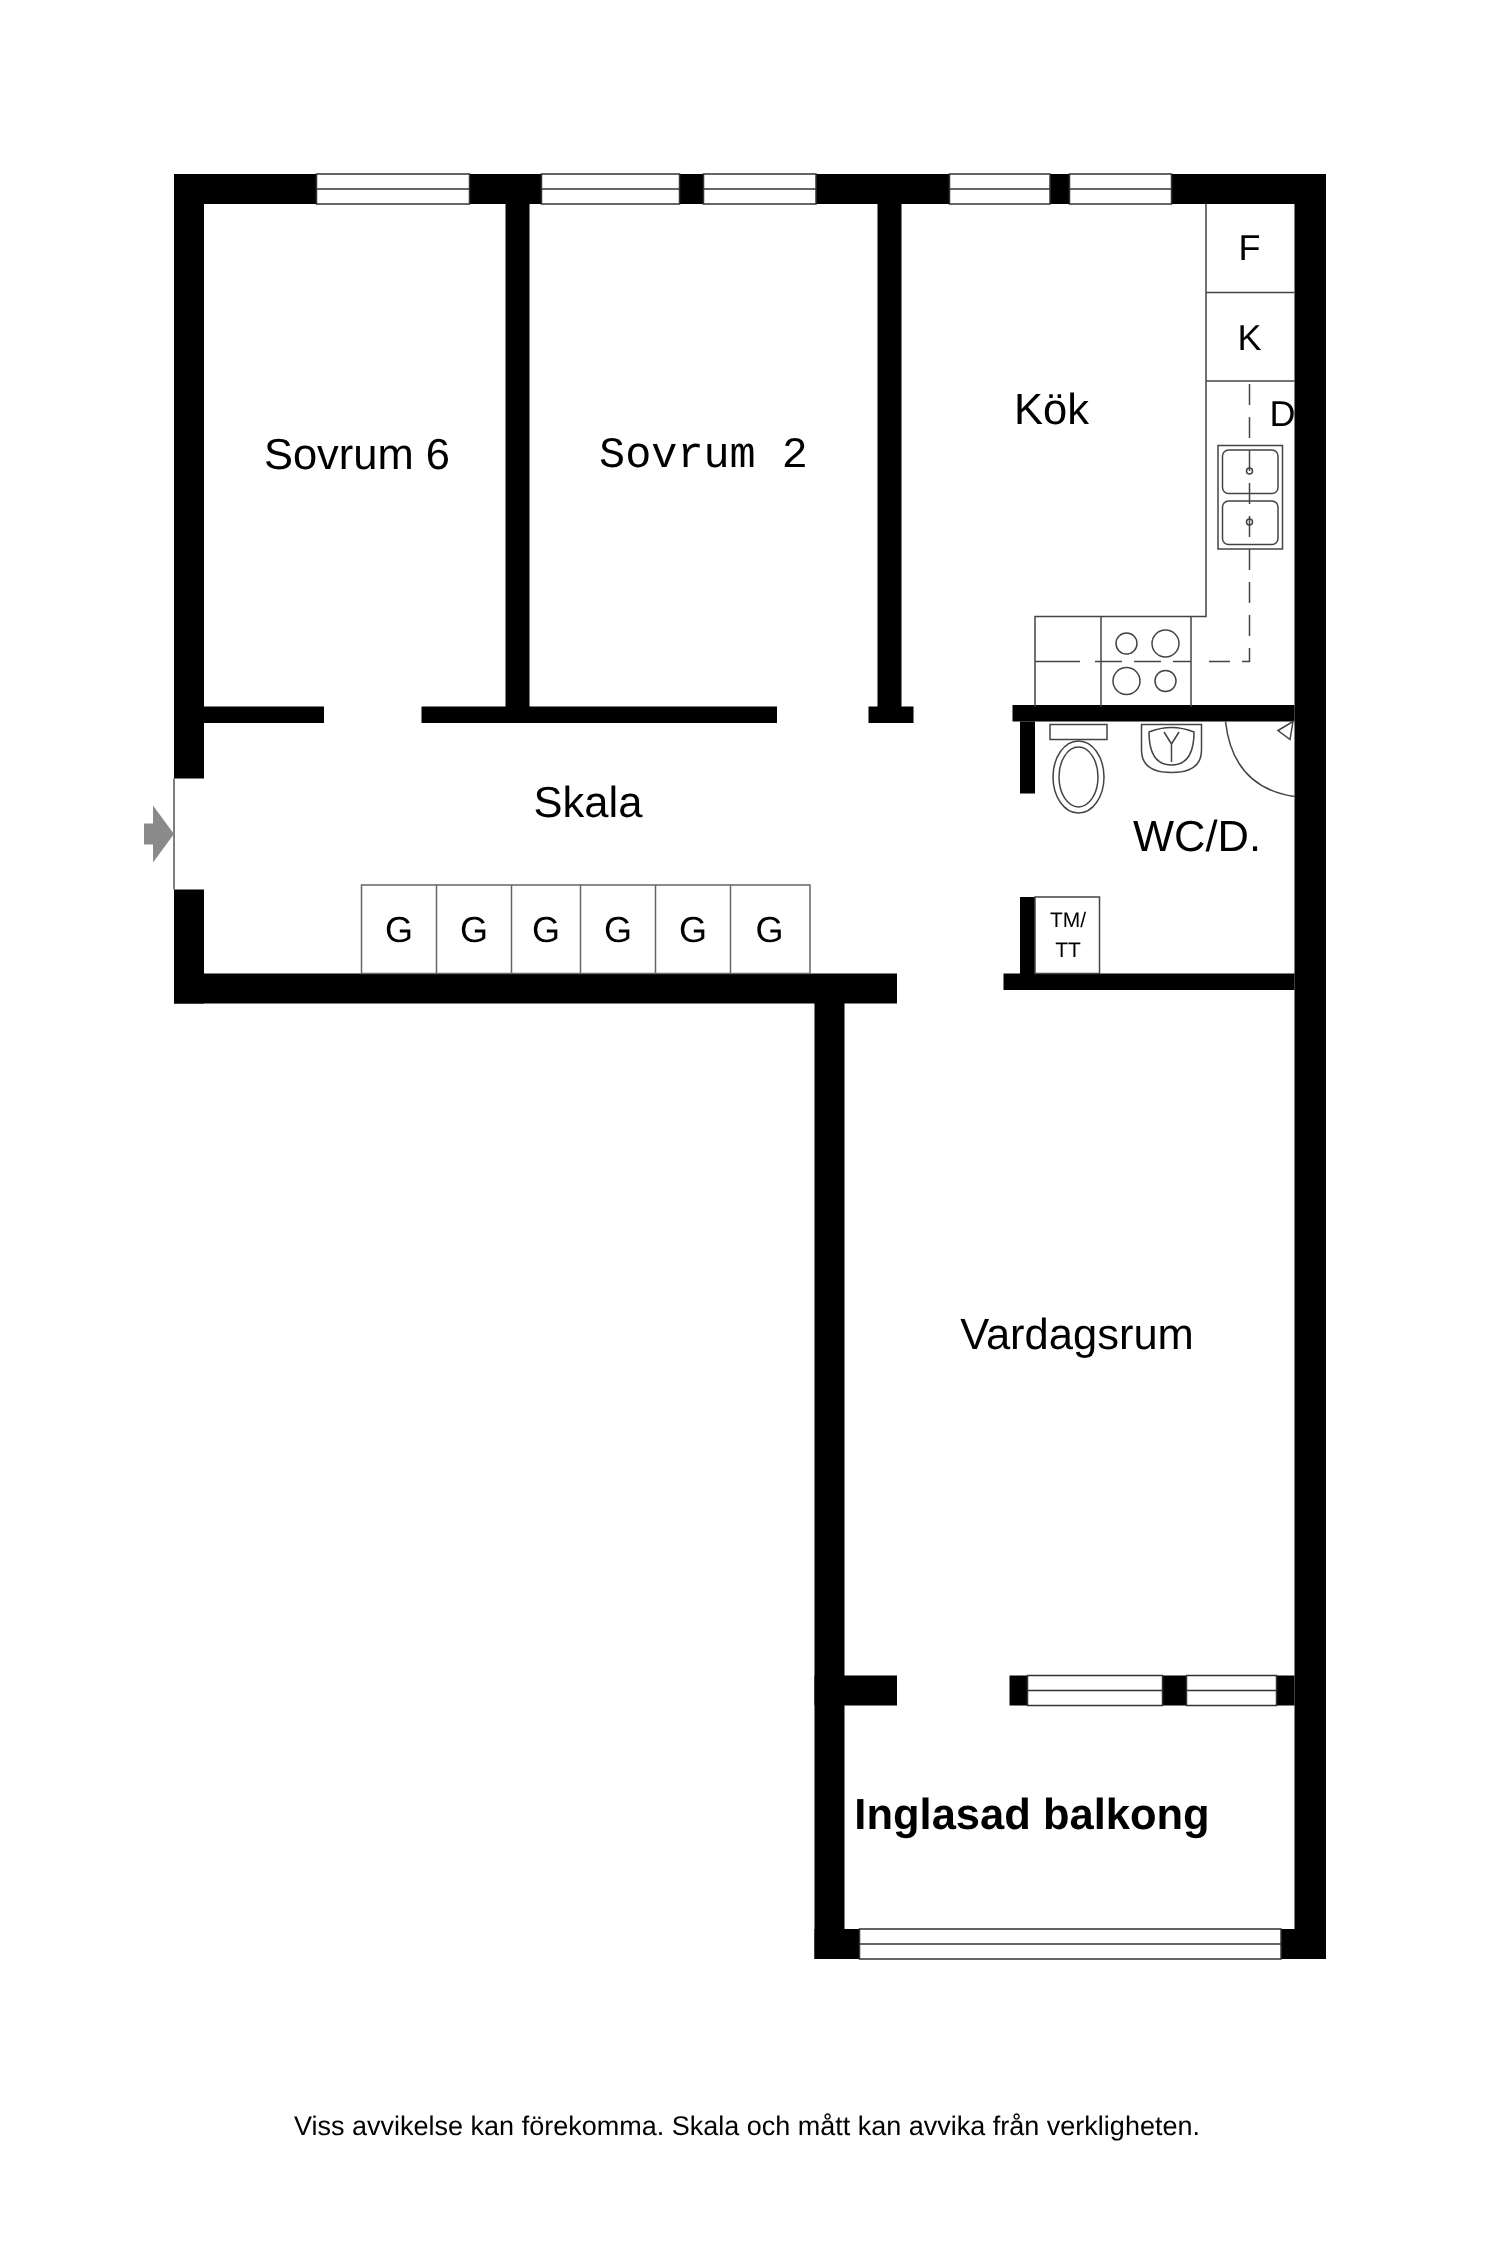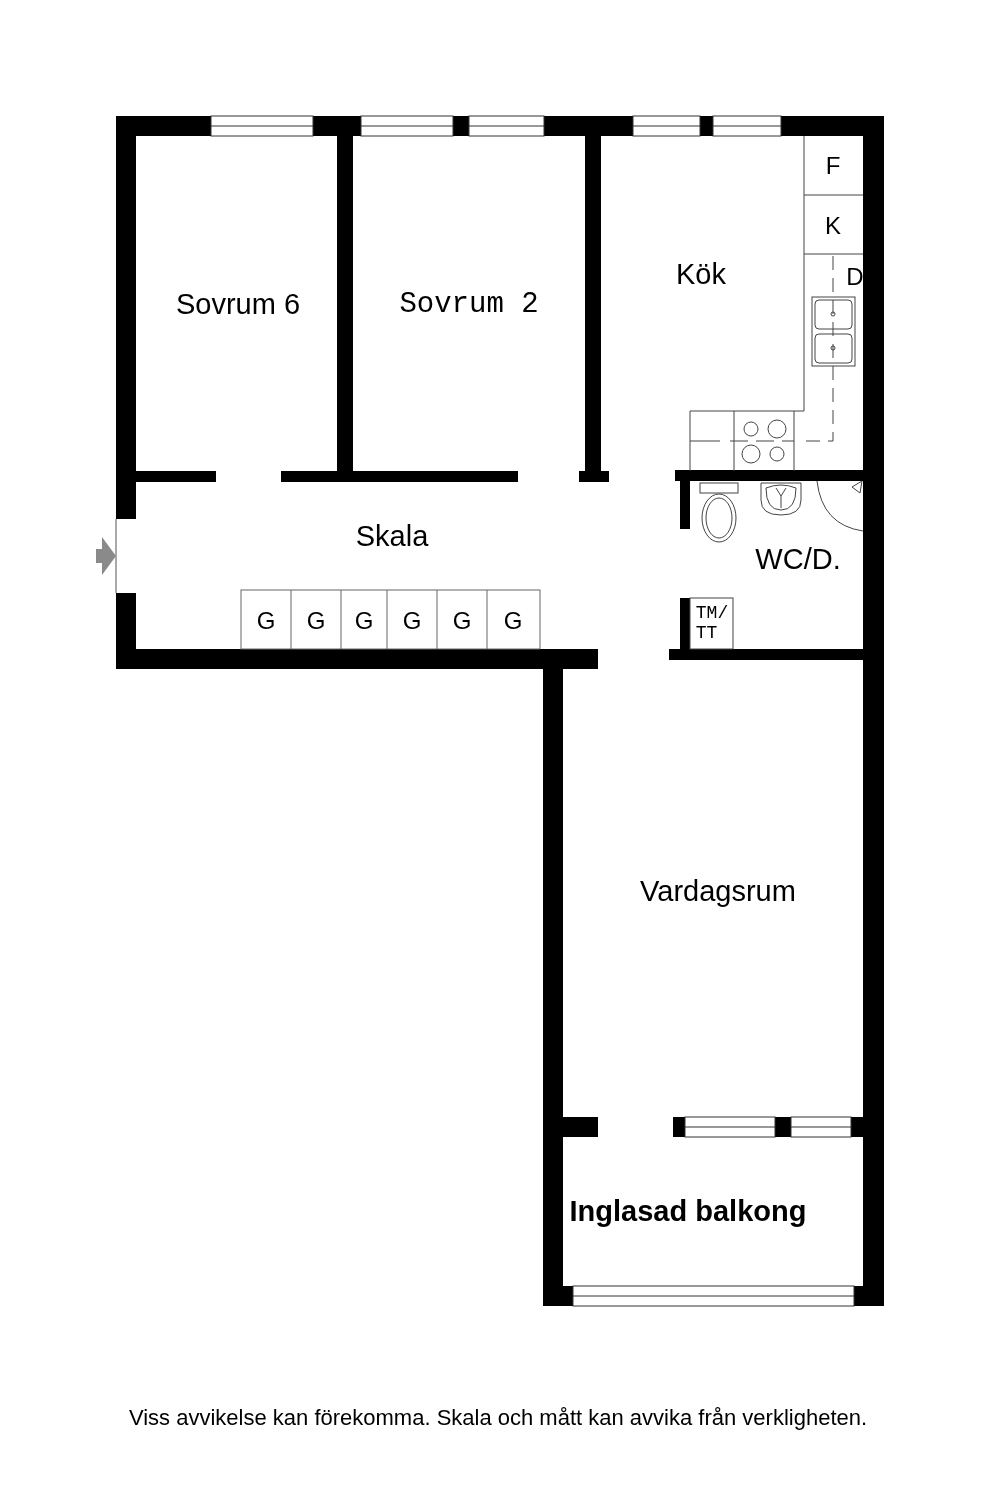--- a/index.html
+++ b/index.html
@@ -122,21 +122,21 @@
     <line x1="387" y1="590" x2="387" y2="649"></line>
     <line x1="437" y1="590" x2="437" y2="649"></line>
     <line x1="487" y1="590" x2="487" y2="649"></line>
   </g>
 </svg>
 
 <style>
   .t{position:absolute;color:#000;font-family:"Liberation Sans",sans-serif;white-space:nowrap;transform:translate(-50%,-50%);}
   .room{font-size:29px;text-align:right;}
   .fx{font-size:24px;}
-  .small{font-size:18px;line-height:20px;font-family:Liberation Mono, monospace;}
+  .small{font-size:14px;line-height:20px;text-align:center;}
 </style>
 
 <div class="t room" style="left:238px;top:304px;">Sovrum 6</div>
 <div class="t room" style="left:469px;top:304px;font-family:Liberation Mono, monospace;">Sovrum 2</div>
 <div class="t room" style="left:701px;top:274px;">Kök</div>
 <div class="t room" style="left:392px;top:536px;">Skala</div>
 <div class="t room" style="left:798px;top:559px;">WC/D.</div>
 <div class="t room" style="left:718px;top:891px;">Vardagsrum</div>
 <div class="t room" style="left:688px;top:1211px;font-weight:bold;">Inglasad balkong</div>
 
@@ -149,13 +149,13 @@
   <div>TT</div>
 </div>
 
 <div class="t fx" style="left:266px;top:621px;">G</div>
 <div class="t fx" style="left:316px;top:621px;">G</div>
 <div class="t fx" style="left:364px;top:621px;">G</div>
 <div class="t fx" style="left:412px;top:621px;">G</div>
 <div class="t fx" style="left:462px;top:621px;">G</div>
 <div class="t fx" style="left:513px;top:621px;">G</div>
 
-<div class="t" style="left:498px;top:1418px;font-size:22px;">Viss avvikelse kan förekomma. Skala och mått kan avvika från verkligheten.</div>
+<div class="t" style="left:498px;top:1418px;font-size:18px;">Viss avvikelse kan förekomma. Skala och mått kan avvika från verkligheten.</div>
 
 </body></html>

